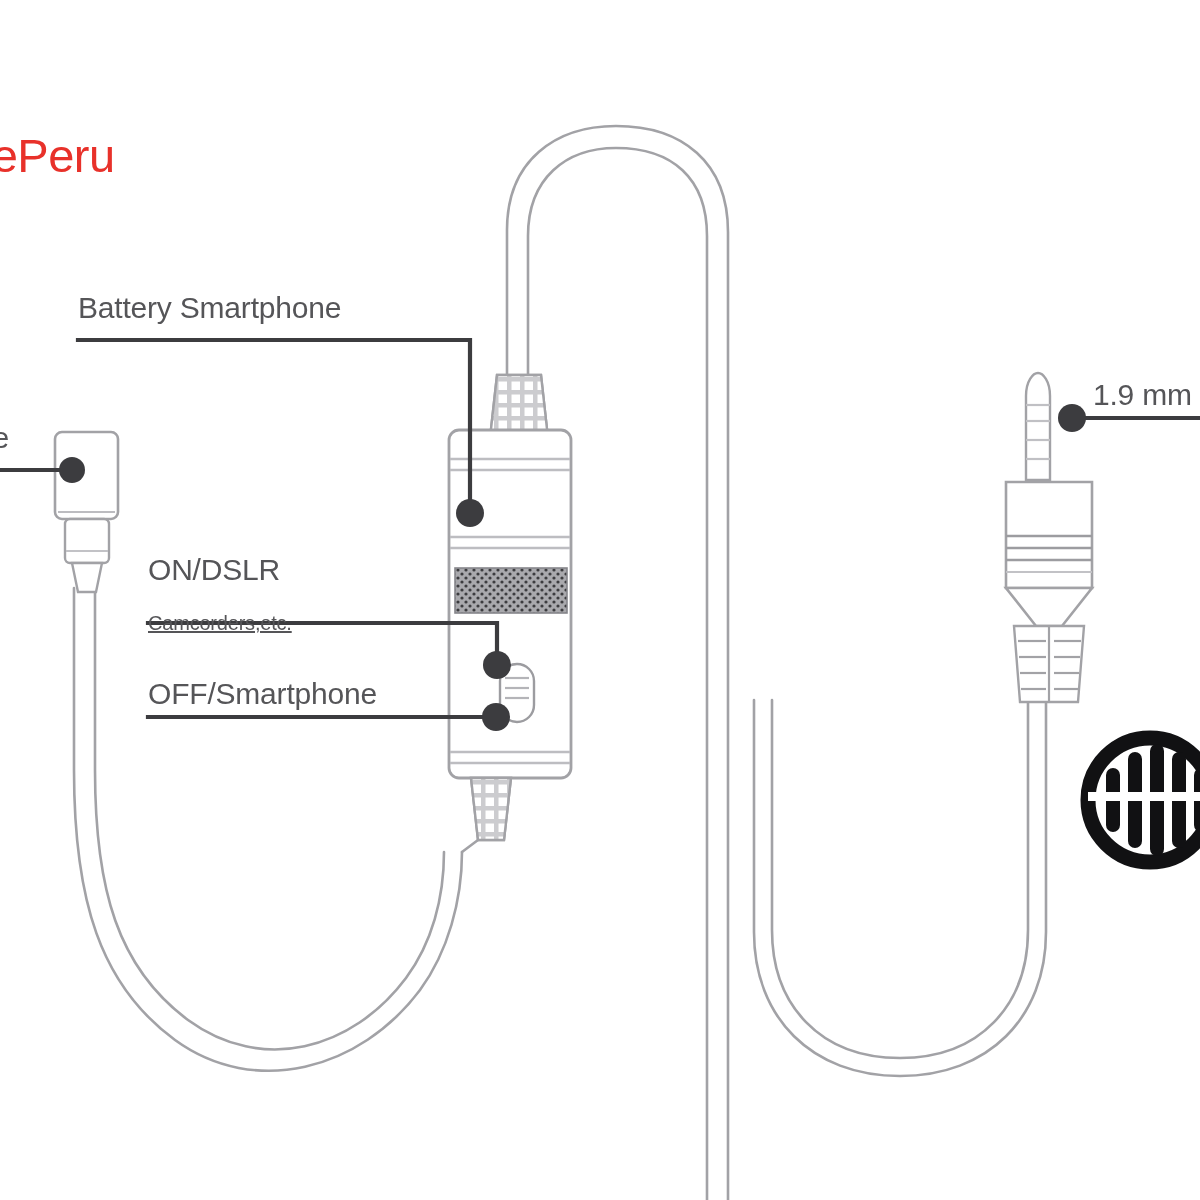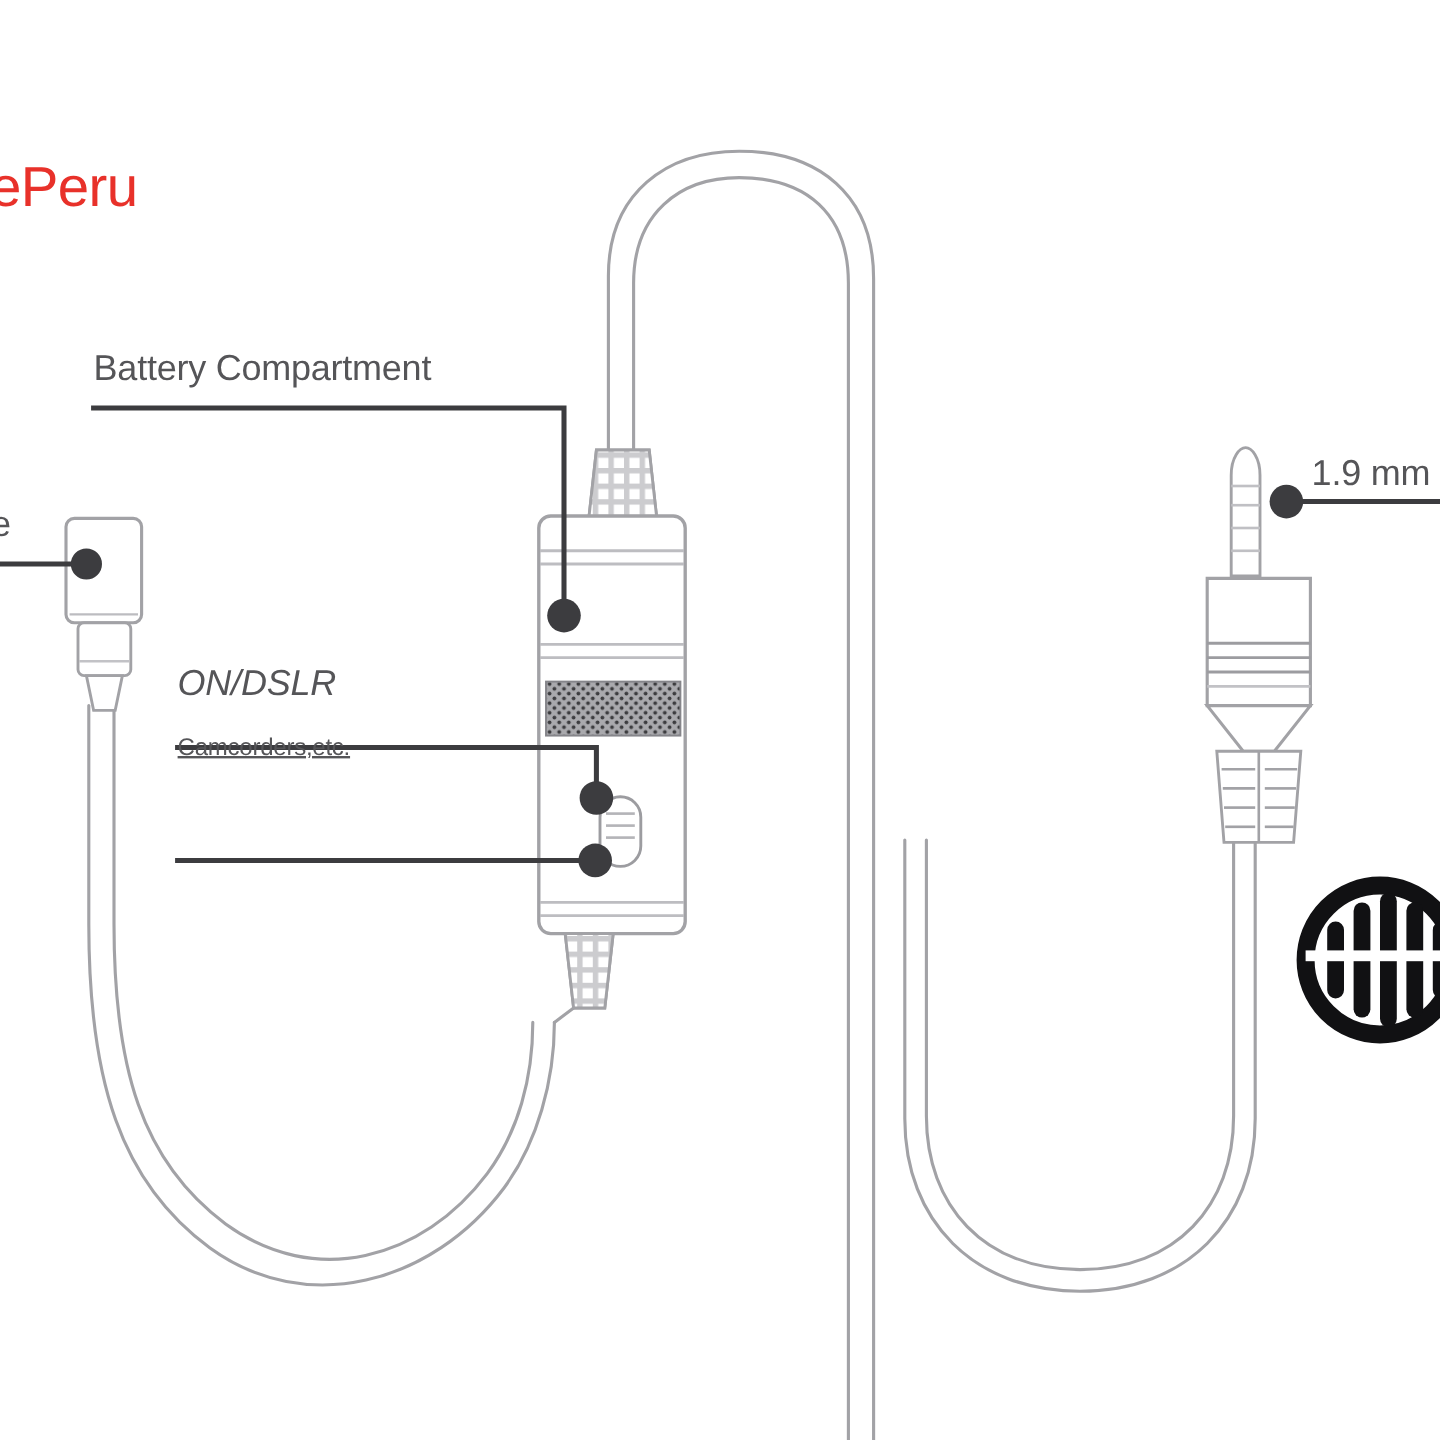--- a/index.html
+++ b/index.html
@@ -52,21 +52,20 @@
   }
   #label-microphone {
     left: -24px;
     top: 421px;
     font-size: 30px;
   }
   #label-on-line1 {
     left: 148px;
     top: 553px;
     font-size: 30px;
-    font-style: italic;
   }
   #label-on-line2 {
     left: 148px;
     top: 612px;
     font-size: 20px;
     text-decoration: underline;
   }
   #label-off {
     left: 148px;
     top: 677px;
@@ -232,24 +231,25 @@
       <circle cx="470" cy="513" r="14"></circle>
       <circle cx="72" cy="470" r="13"></circle>
       <circle cx="497" cy="665" r="14"></circle>
       <circle cx="496" cy="717" r="14"></circle>
       <circle cx="1072" cy="418" r="14"></circle>
     </g>
   </svg>
 
   <div id="watermark">nePeru</div>
 
-  <div class="label-text" id="label-battery">Battery Compartment</div>
+  <div class="label-text" id="label-battery">Battery Smartphone</div>
 
   <div class="label-text" id="label-microphone">ne</div>
 
   <div class="label-text" id="label-on-line1">ON/DSLR</div>
 
   <div class="label-text" id="label-on-line2">Camcorders,etc.</div>
 
+  <div class="label-text" id="label-off">OFF/Smartphone</div>
 
   <div class="label-text" id="label-jack">1.9 mm</div>
 
 </div>
 
 </body></html>

